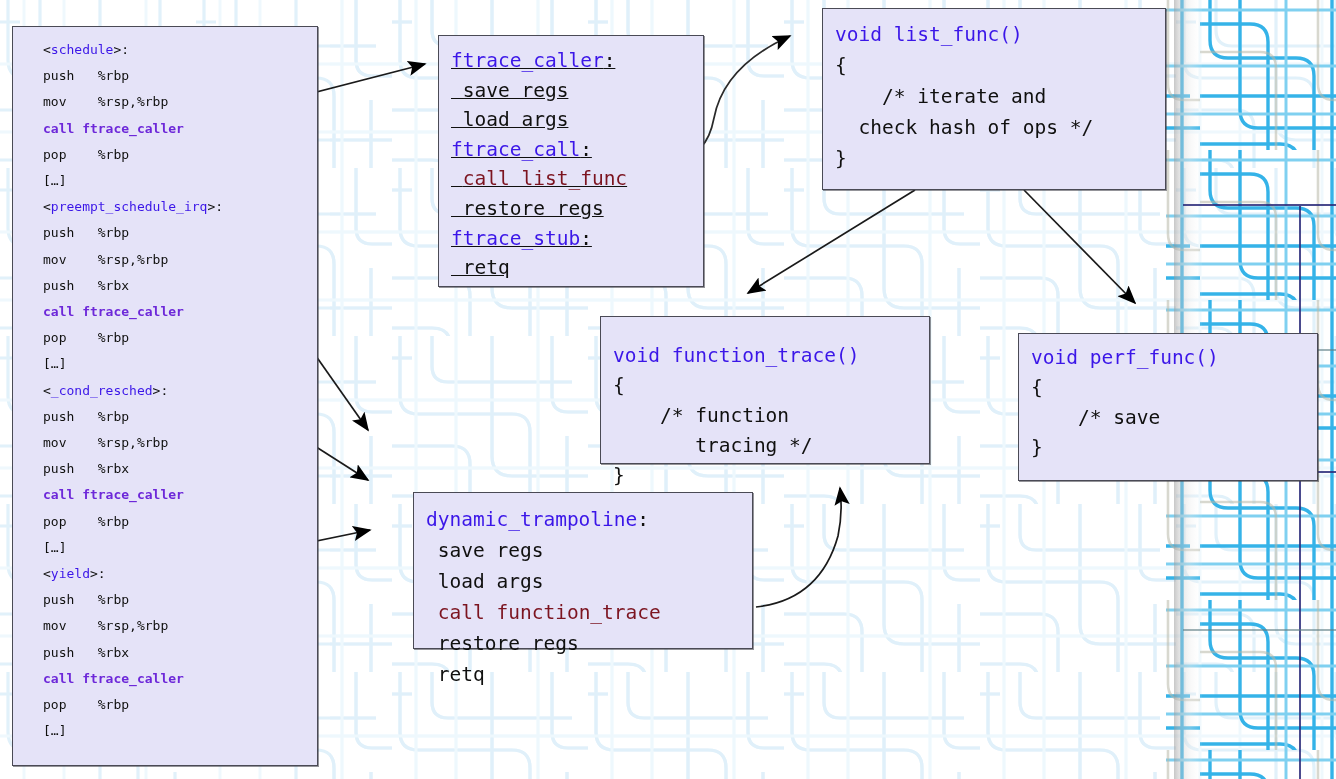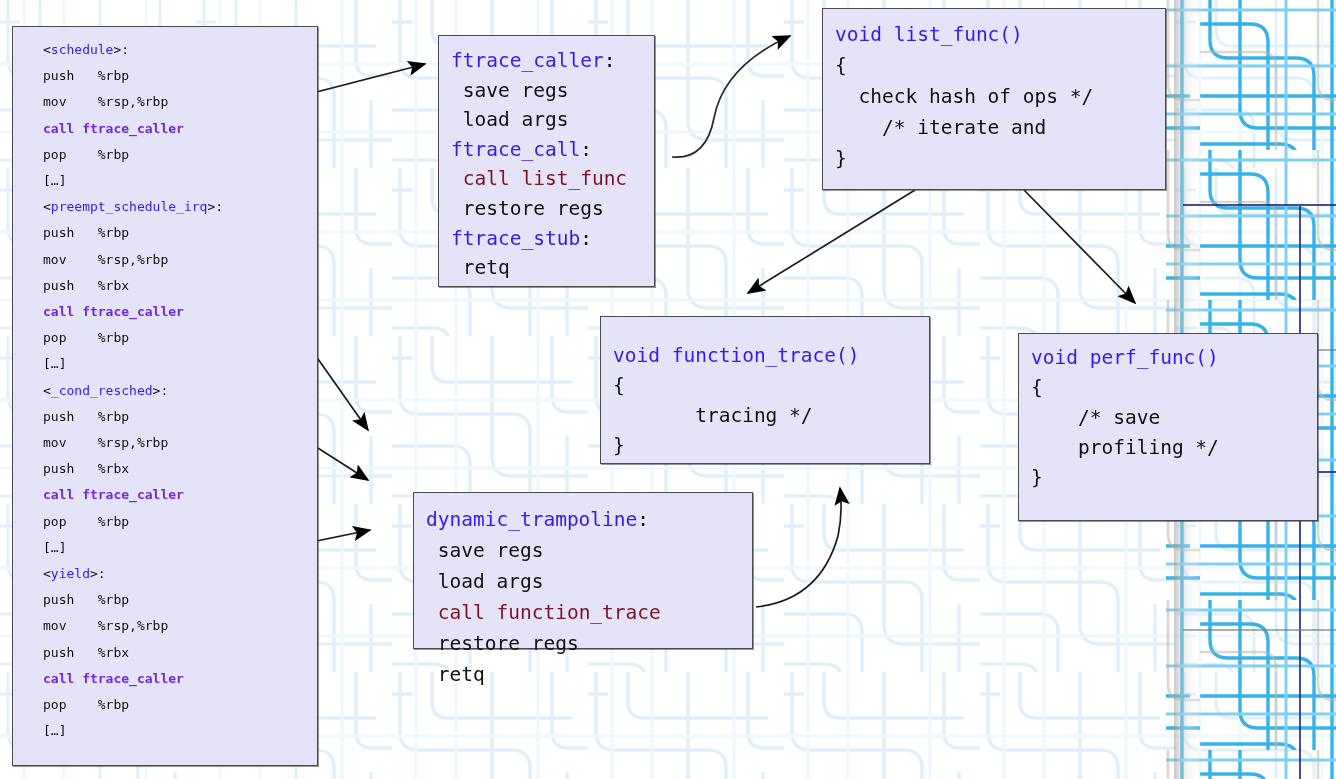--- a/index.html
+++ b/index.html
@@ -28,24 +28,24 @@
     color:#10100f;
     letter-spacing:0px;
   }
   .box .pad{padding:9px 12px 9px 13px;}
   .lbl{color:#3b16e8;}
   .call{color:#7c1420;}
   .callb{color:#6d28d9;font-weight:bold;}
 
   
   #box-schedule     {left:12px;  top:26px;  width:306px; height:740px;}
-  #box-ftrace-caller{left:438px; top:35px;  width:217px; height:252px;}
+  #box-ftrace-caller{left:438px; top:35px;  width:266px; height:252px;text-decoration:underline;}
   #box-list-func    {left:822px; top:8px;   width:344px; height:182px;}
   #box-function-trace{left:600px;top:316px; width:330px; height:148px;}
-  #box-perf-func    {left:1018px;top:333px; width:300px; height:188px;}
+  #box-perf-func    {left:1018px;top:333px; width:300px; height:148px;}
   #box-dyn-tramp    {left:413px; top:492px; width:340px; height:157px;}
 
   #box-schedule .pad{padding:10px 12px 0 30px;line-height:26.2px;font-size:13px;}
   #box-ftrace-caller .pad{padding:10px 12px;line-height:29.6px;}
   #box-list-func .pad{padding:10px 12px;line-height:31px;}
   #box-function-trace .pad{padding:24px 12px;line-height:30px;}
   #box-perf-func .pad{padding:9px 12px;line-height:30px;}
   #box-dyn-tramp .pad{padding:11px 12px;line-height:31px;}
 
   svg.arrows{position:absolute;left:0;top:0;width:1336px;height:779px;pointer-events:none;}
@@ -149,18 +149,18 @@
       <path d="M915 190 L748 293"></path>
 
       <path d="M1024 190 L1135 303"></path>
 
       <path d="M756 607 Q820 600 838 536 Q843 512 840 488"></path>
     </g>
   </svg>
 
   <div class="box" id="box-schedule"><div class="pad"><div><span>&lt;</span><span class="lbl">schedule</span><span>&gt;:</span></div><div><span>push   %rbp</span></div><div><span>mov    %rsp,%rbp</span></div><div><span class="callb">call ftrace_caller</span></div><div><span>pop    %rbp</span></div><div><span>[…]</span></div><div><span>&lt;</span><span class="lbl">preempt_schedule_irq</span><span>&gt;:</span></div><div><span>push   %rbp</span></div><div><span>mov    %rsp,%rbp</span></div><div><span>push   %rbx</span></div><div><span class="callb">call ftrace_caller</span></div><div><span>pop    %rbp</span></div><div><span>[…]</span></div><div><span>&lt;</span><span class="lbl">_cond_resched</span><span>&gt;:</span></div><div><span>push   %rbp</span></div><div><span>mov    %rsp,%rbp</span></div><div><span>push   %rbx</span></div><div><span class="callb">call ftrace_caller</span></div><div><span>pop    %rbp</span></div><div><span>[…]</span></div><div><span>&lt;</span><span class="lbl">yield</span><span>&gt;:</span></div><div><span>push   %rbp</span></div><div><span>mov    %rsp,%rbp</span></div><div><span>push   %rbx</span></div><div><span class="callb">call ftrace_caller</span></div><div><span>pop    %rbp</span></div><div><span>[…]</span></div></div></div>
   <div class="box" id="box-ftrace-caller"><div class="pad"><div><span class="lbl">ftrace_caller</span><span>:</span></div><div><span> save regs</span></div><div><span> load args</span></div><div><span class="lbl">ftrace_call</span><span>:</span></div><div><span> </span><span class="call">call list_func</span></div><div><span> restore regs</span></div><div><span class="lbl">ftrace_stub</span><span>:</span></div><div><span> retq</span></div></div></div>
-  <div class="box" id="box-list-func"><div class="pad"><div><span class="lbl">void list_func()</span></div><div><span>{</span></div><div><span>  check hash of ops */</span></div><div><span>    /* iterate and</span></div><div><span>}</span></div></div></div>
-  <div class="box" id="box-function-trace"><div class="pad"><div><span class="lbl">void function_trace()</span></div><div><span>{</span></div><div><span>       tracing */</span></div><div><span>}</span></div></div></div>
-  <div class="box" id="box-perf-func"><div class="pad"><div><span class="lbl">void perf_func()</span></div><div><span>{</span></div><div><span>    /* save</span></div><div><span>    profiling */</span></div><div><span>}</span></div></div></div>
+  <div class="box" id="box-list-func"><div class="pad"><div><span class="lbl">void list_func()</span></div><div><span>{</span></div><div><span>    /* iterate and</span></div><div><span>  check hash of ops */</span></div><div><span>}</span></div></div></div>
+  <div class="box" id="box-function-trace"><div class="pad"><div><span class="lbl">void function_trace()</span></div><div><span>{</span></div><div><span>    /* function</span></div><div><span>       tracing */</span></div><div><span>}</span></div></div></div>
+  <div class="box" id="box-perf-func"><div class="pad"><div><span class="lbl">void perf_func()</span></div><div><span>{</span></div><div><span>    /* save</span></div><div><span>}</span></div></div></div>
   <div class="box" id="box-dyn-tramp"><div class="pad"><div><span class="lbl">dynamic_trampoline</span><span>:</span></div><div><span> save regs</span></div><div><span> load args</span></div><div><span> </span><span class="call">call function_trace</span></div><div><span> restore regs</span></div><div><span> retq</span></div></div></div>
 
 </div>
 
 </body></html>

